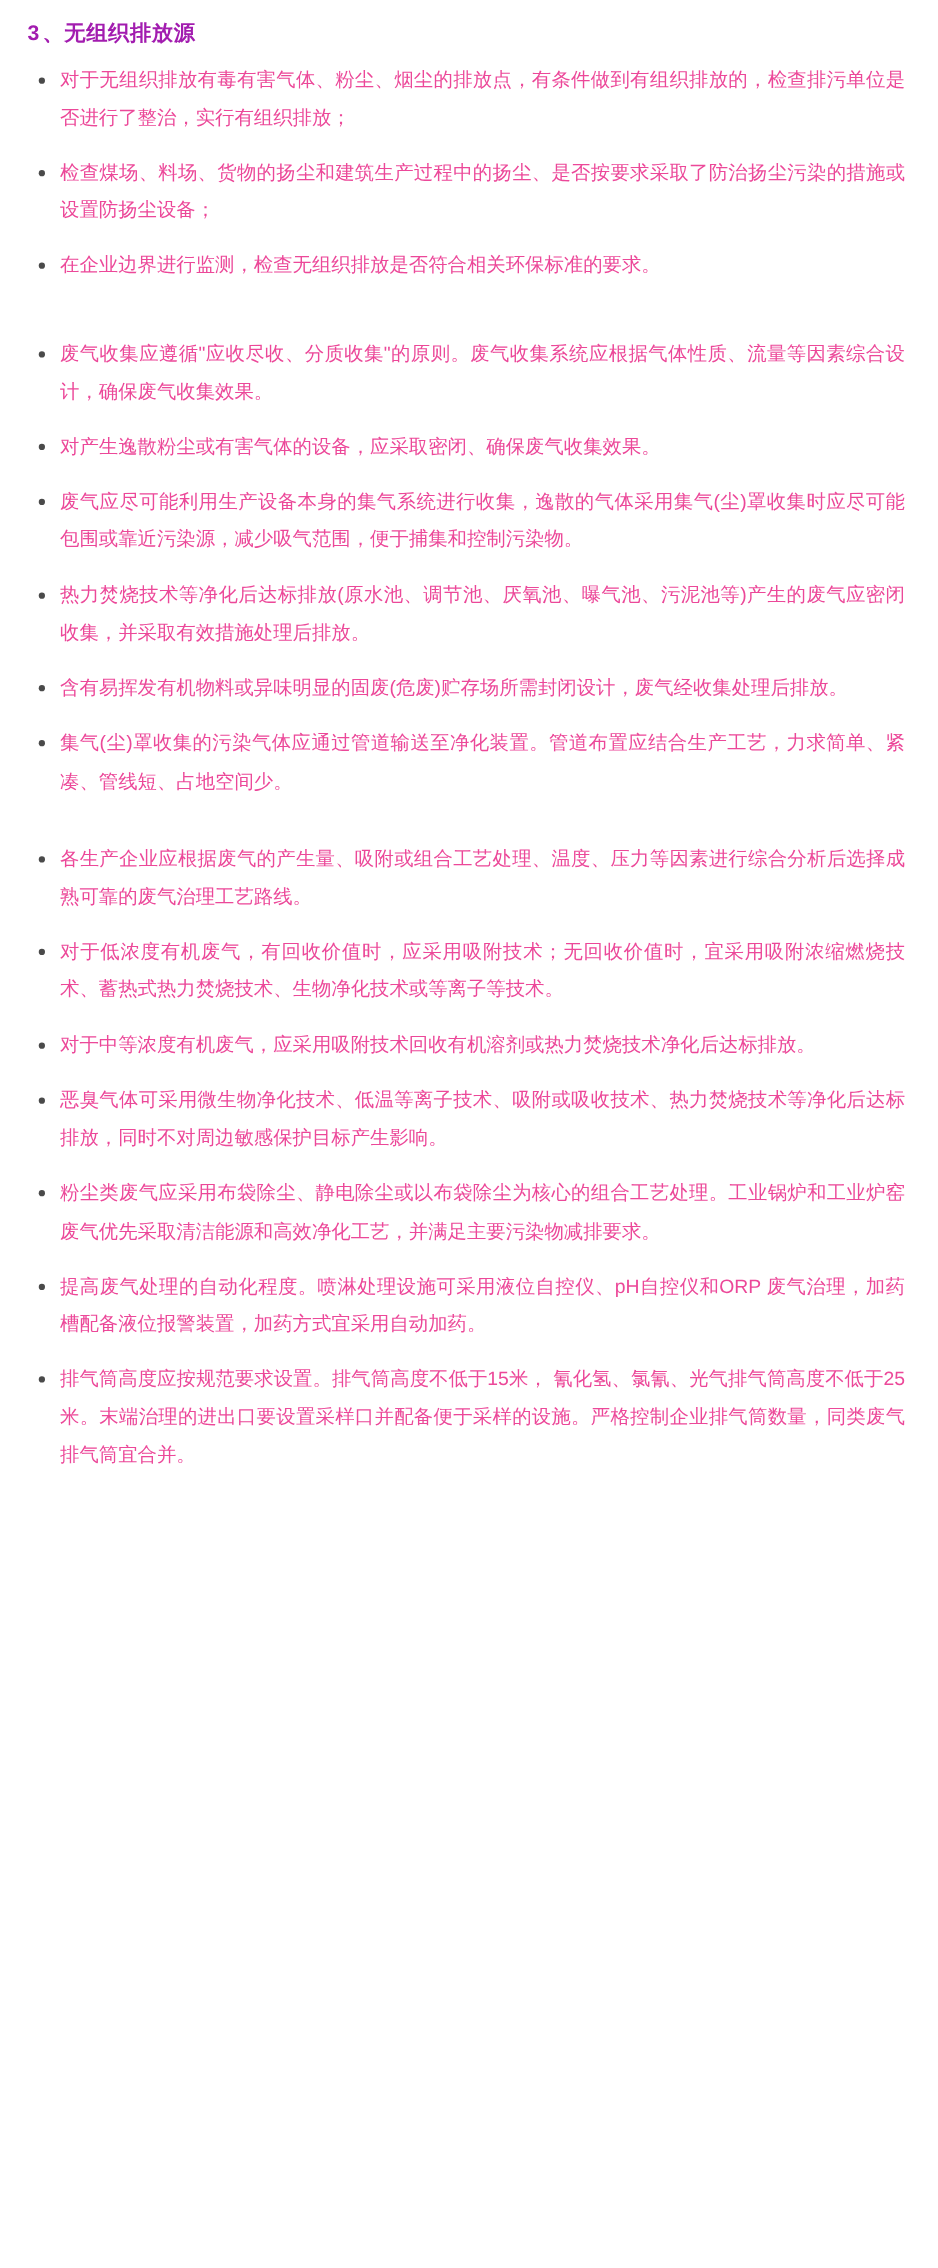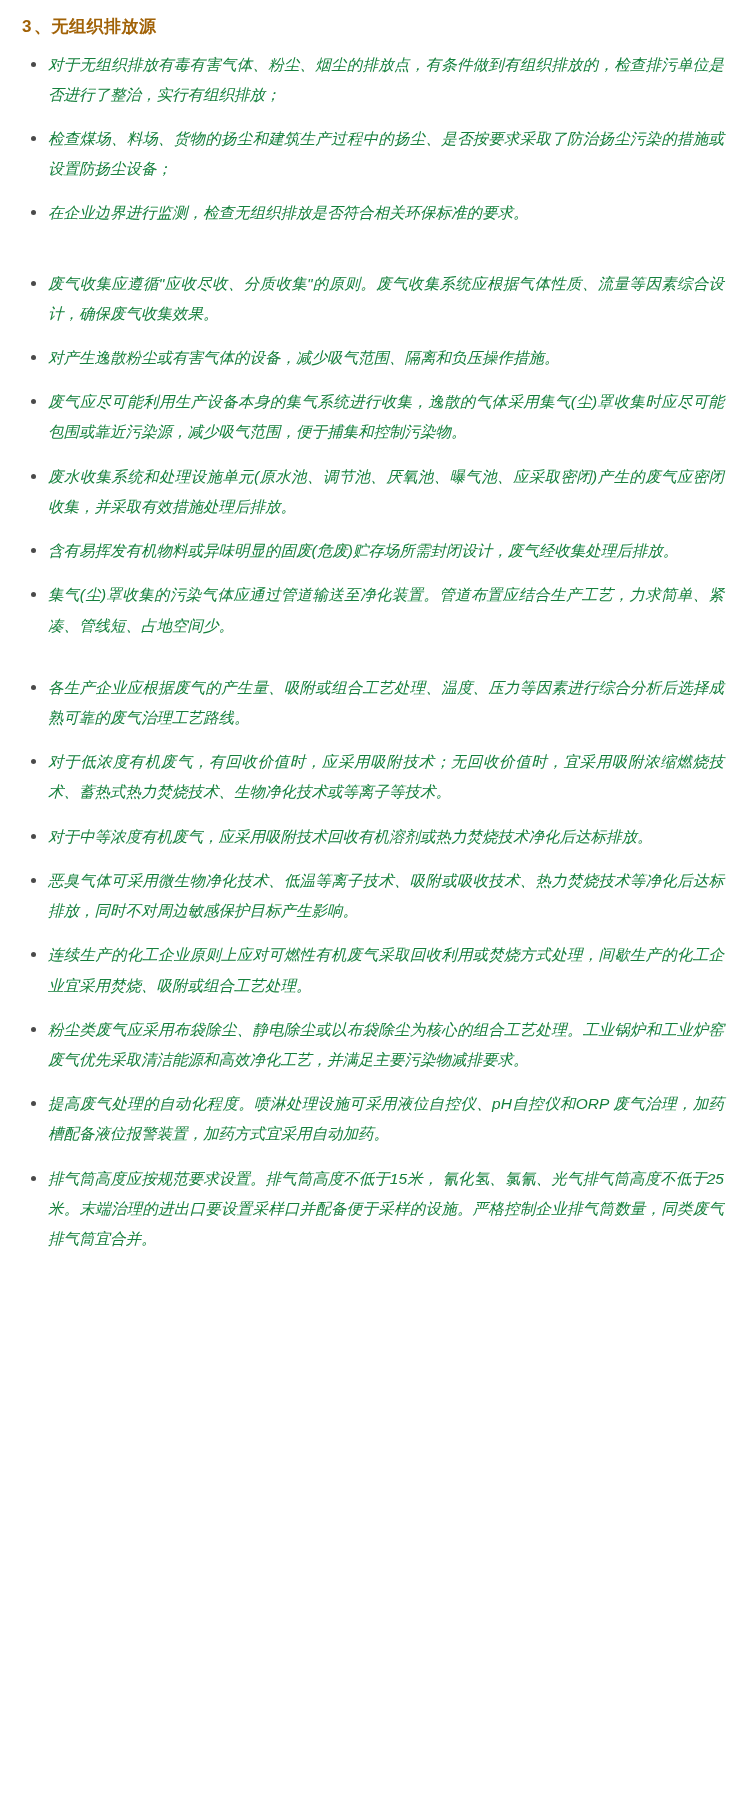--- a/index.html
+++ b/index.html
@@ -14,45 +14,44 @@
   }
   .page {
     width: 750px;
     box-sizing: border-box;
     padding: 14px 26px 30px 18px;
   }
   .section {
     margin-bottom: 6px;
   }
   .section-heading {
-    color: #a16207;
+    color: #a21caf;
     font-size: 17px;
     font-weight: bold;
     letter-spacing: 0.5px;
     margin: 0 0 10px 4px;
     line-height: 1.5;
   }
   .section-heading .num {
     margin-right: 2px;
   }
   ul.bullets {
     list-style: none;
     margin: 0;
     padding: 0;
   }
   ul.bullets > li {
     position: relative;
     padding-left: 30px;
     margin-bottom: 14px;
     font-size: 15.5px;
     line-height: 1.95;
-    color: #15803d;
+    color: #ec4899;
     text-align: justify;
     text-justify: inter-ideograph;
-    font-style: italic;
   }
   ul.bullets > li::before {
     content: "";
     position: absolute;
     left: 13px;
     top: 12px;
     width: 5px;
     height: 5px;
     border-radius: 50%;
     background: #4a4a4a;
@@ -78,36 +77,35 @@
       <li>检查煤场、料场、货物的扬尘和建筑生产过程中的扬尘、是否按要求采取了防治扬尘污染的措施或设置防扬尘设备；</li>
       <li>在企业边界进行监测，检查无组织排放是否符合相关环保标准的要求。</li>
     </ul>
   </div>
 
   <div class="gap-lg"></div>
 
   <div class="section">
     <ul class="bullets">
       <li>废气收集应遵循"应收尽收、分质收集"的原则。废气收集系统应根据气体性质、流量等因素综合设计，确保废气收集效果。</li>
-      <li>对产生逸散粉尘或有害气体的设备，减少吸气范围、隔离和负压操作措施。</li>
+      <li>对产生逸散粉尘或有害气体的设备，应采取密闭、确保废气收集效果。</li>
       <li>废气应尽可能利用生产设备本身的集气系统进行收集，逸散的气体采用集气(尘)罩收集时应尽可能包围或靠近污染源，减少吸气范围，便于捕集和控制污染物。</li>
-      <li>废水收集系统和处理设施单元(原水池、调节池、厌氧池、曝气池、应采取密闭)产生的废气应密闭收集，并采取有效措施处理后排放。</li>
+      <li>热力焚烧技术等净化后达标排放(原水池、调节池、厌氧池、曝气池、污泥池等)产生的废气应密闭收集，并采取有效措施处理后排放。</li>
       <li>含有易挥发有机物料或异味明显的固废(危废)贮存场所需封闭设计，废气经收集处理后排放。</li>
       <li>集气(尘)罩收集的污染气体应通过管道输送至净化装置。管道布置应结合生产工艺，力求简单、紧凑、管线短、占地空间少。</li>
     </ul>
   </div>
 
   <div class="gap-md"></div>
 
   <div class="section">
     <ul class="bullets">
       <li>各生产企业应根据废气的产生量、吸附或组合工艺处理、温度、压力等因素进行综合分析后选择成熟可靠的废气治理工艺路线。</li>
       <li>对于低浓度有机废气，有回收价值时，应采用吸附技术；无回收价值时，宜采用吸附浓缩燃烧技术、蓄热式热力焚烧技术、生物净化技术或等离子等技术。</li>
       <li>对于中等浓度有机废气，应采用吸附技术回收有机溶剂或热力焚烧技术净化后达标排放。</li>
       <li>恶臭气体可采用微生物净化技术、低温等离子技术、吸附或吸收技术、热力焚烧技术等净化后达标排放，同时不对周边敏感保护目标产生影响。</li>
-      <li>连续生产的化工企业原则上应对可燃性有机废气采取回收利用或焚烧方式处理，间歇生产的化工企业宜采用焚烧、吸附或组合工艺处理。</li>
       <li>粉尘类废气应采用布袋除尘、静电除尘或以布袋除尘为核心的组合工艺处理。工业锅炉和工业炉窑废气优先采取清洁能源和高效净化工艺，并满足主要污染物减排要求。</li>
       <li>提高废气处理的自动化程度。喷淋处理设施可采用液位自控仪、pH自控仪和ORP 废气治理，加药槽配备液位报警装置，加药方式宜采用自动加药。</li>
       <li>排气筒高度应按规范要求设置。排气筒高度不低于15米， 氰化氢、氯氰、光气排气筒高度不低于25米。末端治理的进出口要设置采样口并配备便于采样的设施。严格控制企业排气筒数量，同类废气排气筒宜合并。</li>
     </ul>
   </div>
 
 </div>
 
 </body></html>

